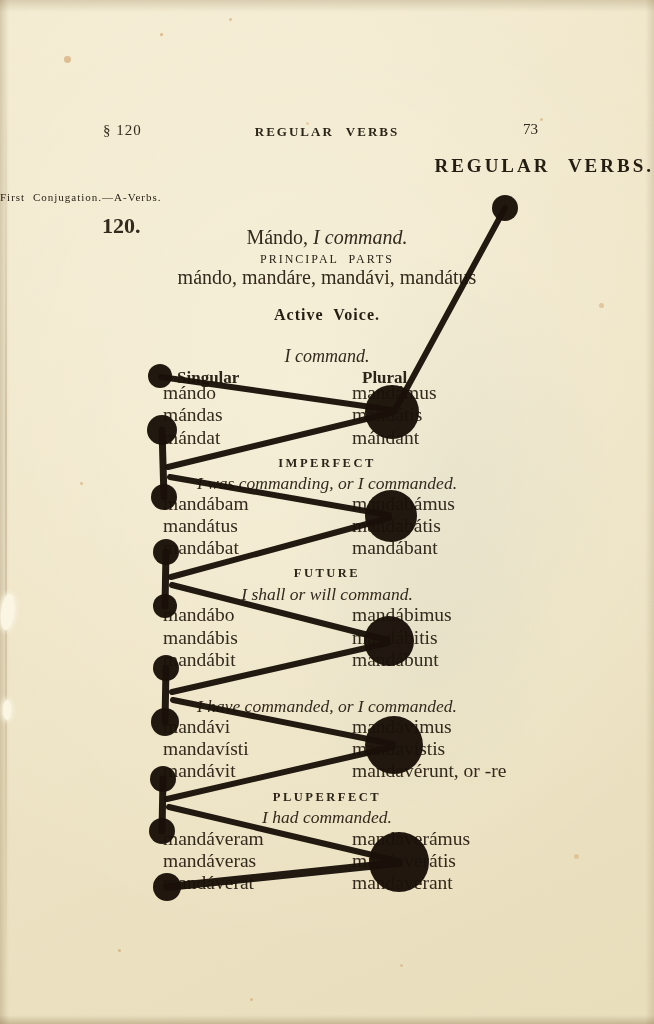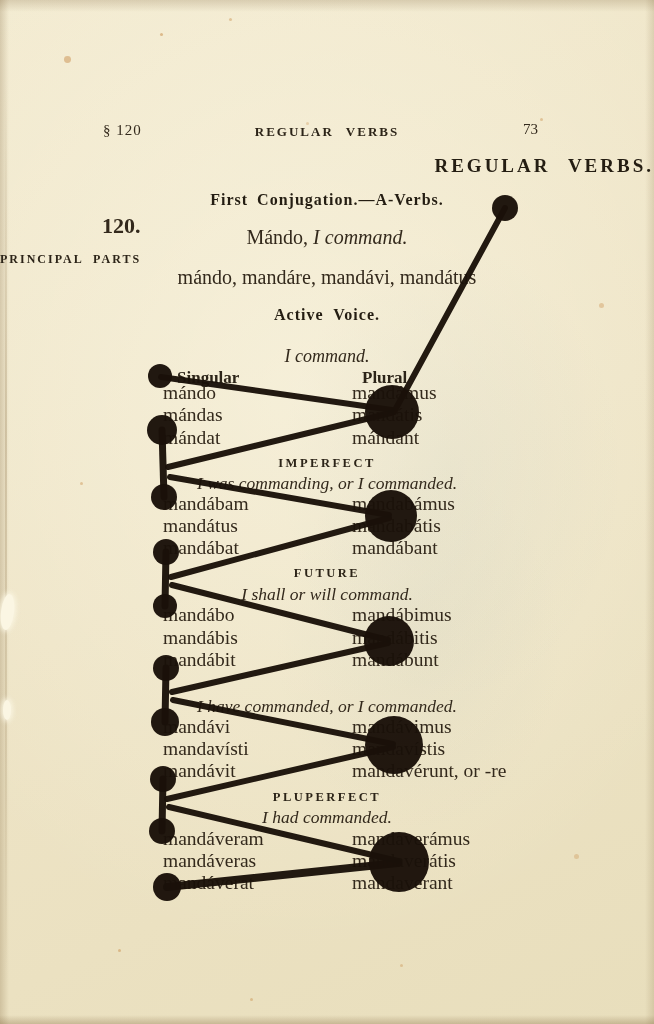--- a/index.html
+++ b/index.html
@@ -28,23 +28,23 @@
     229px 18px 0 0 rgba(198,136,66,0.4),540px 118px 0 0 rgba(198,136,66,0.4),
     600px 304px 0 1px rgba(198,136,66,0.35),80px 482px 0 0 rgba(198,136,66,0.4),
     118px 949px 0 0 rgba(198,136,66,0.45),400px 964px 0 0 rgba(198,136,66,0.35),
     250px 998px 0 0 rgba(198,136,66,0.4),575px 855px 0 1px rgba(198,136,66,0.3),
     306px 122px 0 0 rgba(198,136,66,0.3);}
   .hdr-left{left:103px;top:122px;font-size:15px;letter-spacing:1px;}
   .hdr-center{left:0;right:0;top:124px;text-align:center;font-size:13px;font-weight:bold;letter-spacing:2px;word-spacing:7px;color:#2c2418;}
   .hdr-right{left:523px;top:121px;font-size:15px;}
   .title{left:0;right:0;top:155px;text-align:right;font-size:19px;font-weight:bold;letter-spacing:3px;word-spacing:10px;color:#241d12;}
   .sec-num{left:102px;top:206px;font-size:22px;font-weight:bold;margin-top:7px;}
-  .sec-head{left:0;right:0;top:191px;text-align:center;font-size:16px;font-weight:bold;letter-spacing:1px;word-spacing:4px;color:#241d12;}
+  .sec-head{left:0;right:0;top:191px;font-size:11px;font-weight:normal;letter-spacing:1px;word-spacing:4px;color:#241d12;}
   .lexeme{left:0;right:0;top:226px;text-align:center;font-size:20px;}
-  .pp-label{left:0;right:0;top:252px;text-align:left;font-size:12px;font-weight:bold;letter-spacing:2px;word-spacing:5px;color:#2c2418;}
+  .pp-label{left:0;right:0;top:252px;text-align:center;font-size:12px;font-weight:normal;letter-spacing:2px;word-spacing:5px;color:#2c2418;}
   .pp-forms{left:0;right:0;top:266px;text-align:center;font-size:20px;}
   .voice{left:0;right:0;top:306px;text-align:center;font-size:16px;font-weight:bold;letter-spacing:1px;word-spacing:5px;color:#241d12;}
   .mood{left:0;right:0;top:329px;text-align:center;font-size:13px;font-weight:bold;letter-spacing:1.5px;word-spacing:4px;color:#2c2418;}
   .mood-gloss{left:0;right:0;top:346px;text-align:center;font-size:18px;}
   .it{font-style:italic;}
   .col-label{font-size:17px;font-weight:bold;color:#2c2418;position:absolute;top:368px;}
   .vrow{position:absolute;left:0;width:100%;height:24px;font-size:19.5px;}
   .vrow .sg{position:absolute;left:163px;}
   .vrow .pl{position:absolute;left:352px;}
   .tense-head{position:absolute;left:0;right:0;text-align:center;font-size:12.5px;font-weight:bold;letter-spacing:2.5px;color:#2c2418;}

